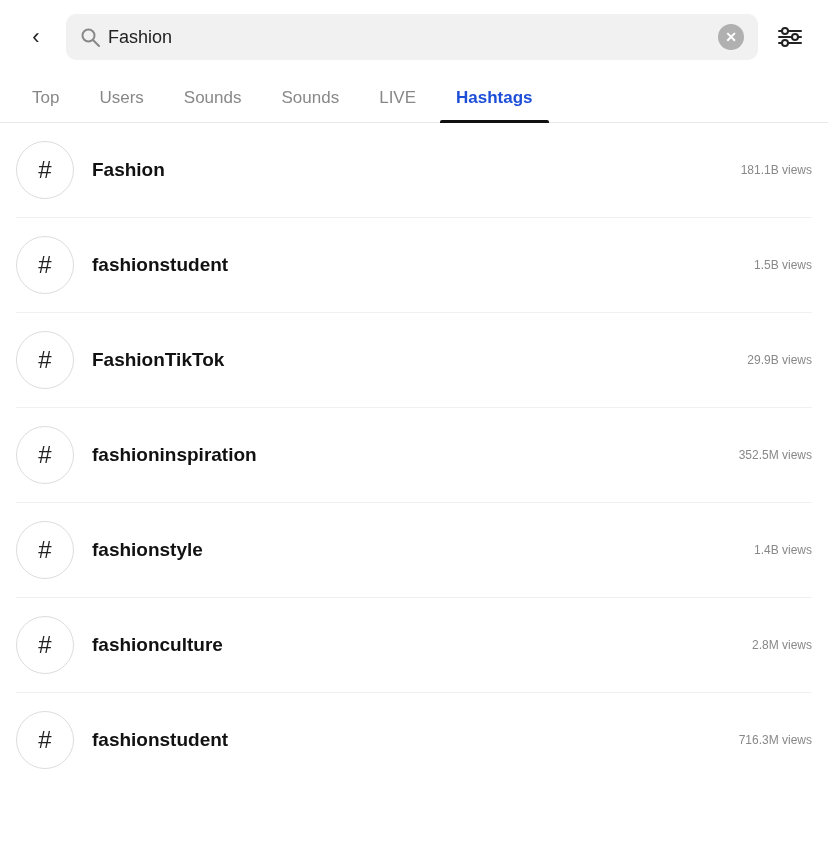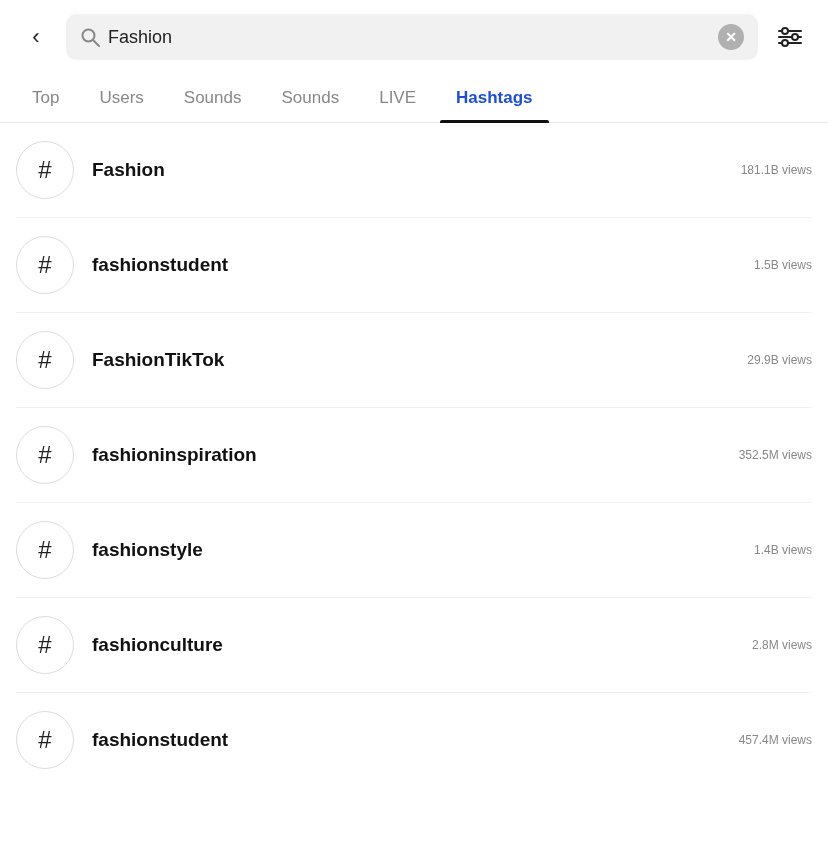--- a/index.html
+++ b/index.html
@@ -275,16 +275,16 @@
         <span class="hashtag-name">fashionculture</span>
         <span class="hashtag-views">2.8M views</span>
       </div>
     </div>
     <div class="hashtag-item">
       <div class="hashtag-icon-circle">
         <span class="hashtag-symbol">#</span>
       </div>
       <div class="hashtag-row-content">
         <span class="hashtag-name">fashionstudent</span>
-        <span class="hashtag-views">457.4M views</span>
+        <span class="hashtag-views">716.3M views</span>
       </div>
     </div>
   </div>
 
 </body></html>

